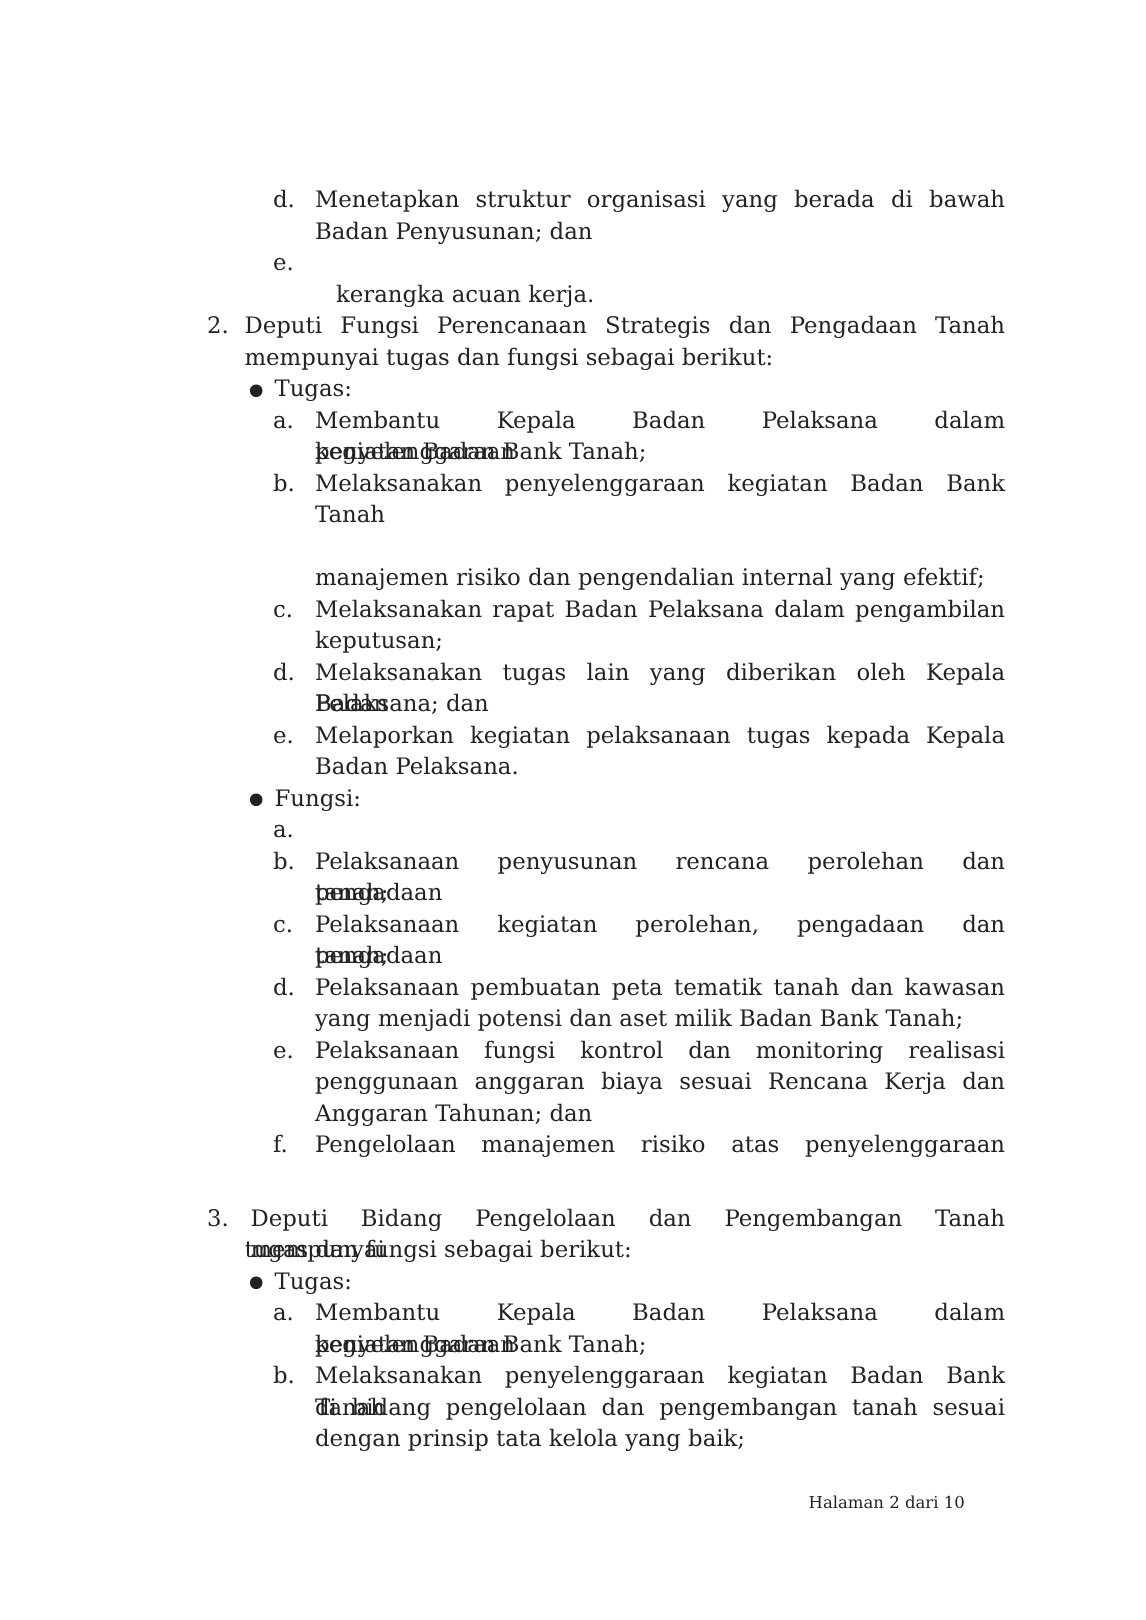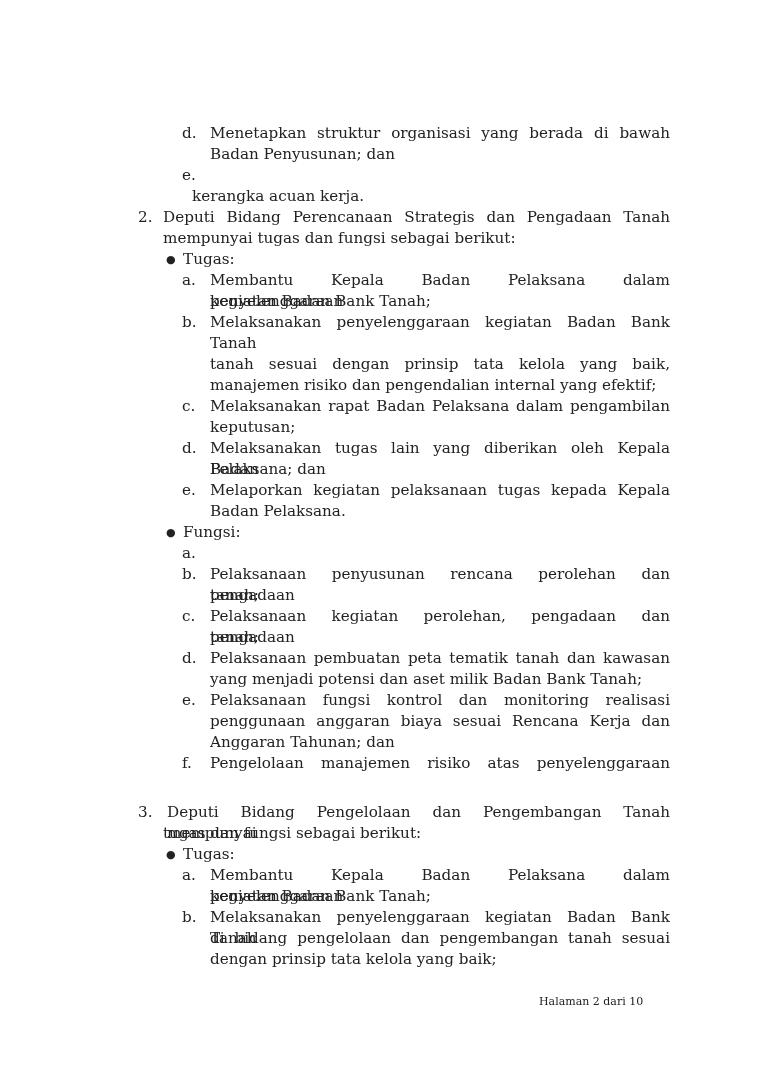--- a/index.html
+++ b/index.html
@@ -14,36 +14,35 @@
 </head>
 <body>
 
 <div class="page">
 
   <span class="mk" style="left:182px;top:123px">d.</span>
   <div class="line just" style="left:210px;top:123px;width:460px">Menetapkan struktur organisasi yang berada di bawah</div>
   <div class="line" style="left:210px;top:144px">Badan Penyusunan; dan</div>
 
   <span class="mk" style="left:182px;top:165px">e.</span>
-  <div class="line" style="left:192px;top:186px">kerangka acuan kerja.</div>
+  <div class="line" style="left:224px;top:186px">kerangka acuan kerja.</div>
 
   <span class="mk" style="left:138px;top:207px">2.</span>
-  <div class="line just" style="left:163px;top:207px;width:507px">Deputi Bidang Perencanaan Strategis dan Pengadaan Tanah</div>
+  <div class="line just" style="left:163px;top:207px;width:507px">Deputi Fungsi Perencanaan Strategis dan Pengadaan Tanah</div>
   <div class="line" style="left:163px;top:228px">mempunyai tugas dan fungsi sebagai berikut:</div>
 
   <span class="mk" style="left:166px;top:249px;font-size:11px">●</span>
   <div class="line" style="left:183px;top:249px">Tugas:</div>
 
   <span class="mk" style="left:182px;top:270px">a.</span>
   <div class="line just" style="left:210px;top:270px;width:460px">Membantu Kepala Badan Pelaksana dalam penyelenggaraan</div>
   <div class="line" style="left:210px;top:291px">kegiatan Badan Bank Tanah;</div>
 
   <span class="mk" style="left:182px;top:312px">b.</span>
   <div class="line just" style="left:210px;top:312px;width:460px">Melaksanakan penyelenggaraan kegiatan Badan Bank Tanah</div>
-  <div class="line just" style="left:210px;top:354px;width:460px">tanah sesuai dengan prinsip tata kelola yang baik,</div>
   <div class="line" style="left:210px;top:375px">manajemen risiko dan pengendalian internal yang efektif;</div>
 
   <span class="mk" style="left:182px;top:396px">c.</span>
   <div class="line just" style="left:210px;top:396px;width:460px">Melaksanakan rapat Badan Pelaksana dalam pengambilan</div>
   <div class="line" style="left:210px;top:417px">keputusan;</div>
 
   <span class="mk" style="left:182px;top:438px">d.</span>
   <div class="line just" style="left:210px;top:438px;width:460px">Melaksanakan tugas lain yang diberikan oleh Kepala Badan</div>
   <div class="line" style="left:210px;top:459px">Pelaksana; dan</div>
 

